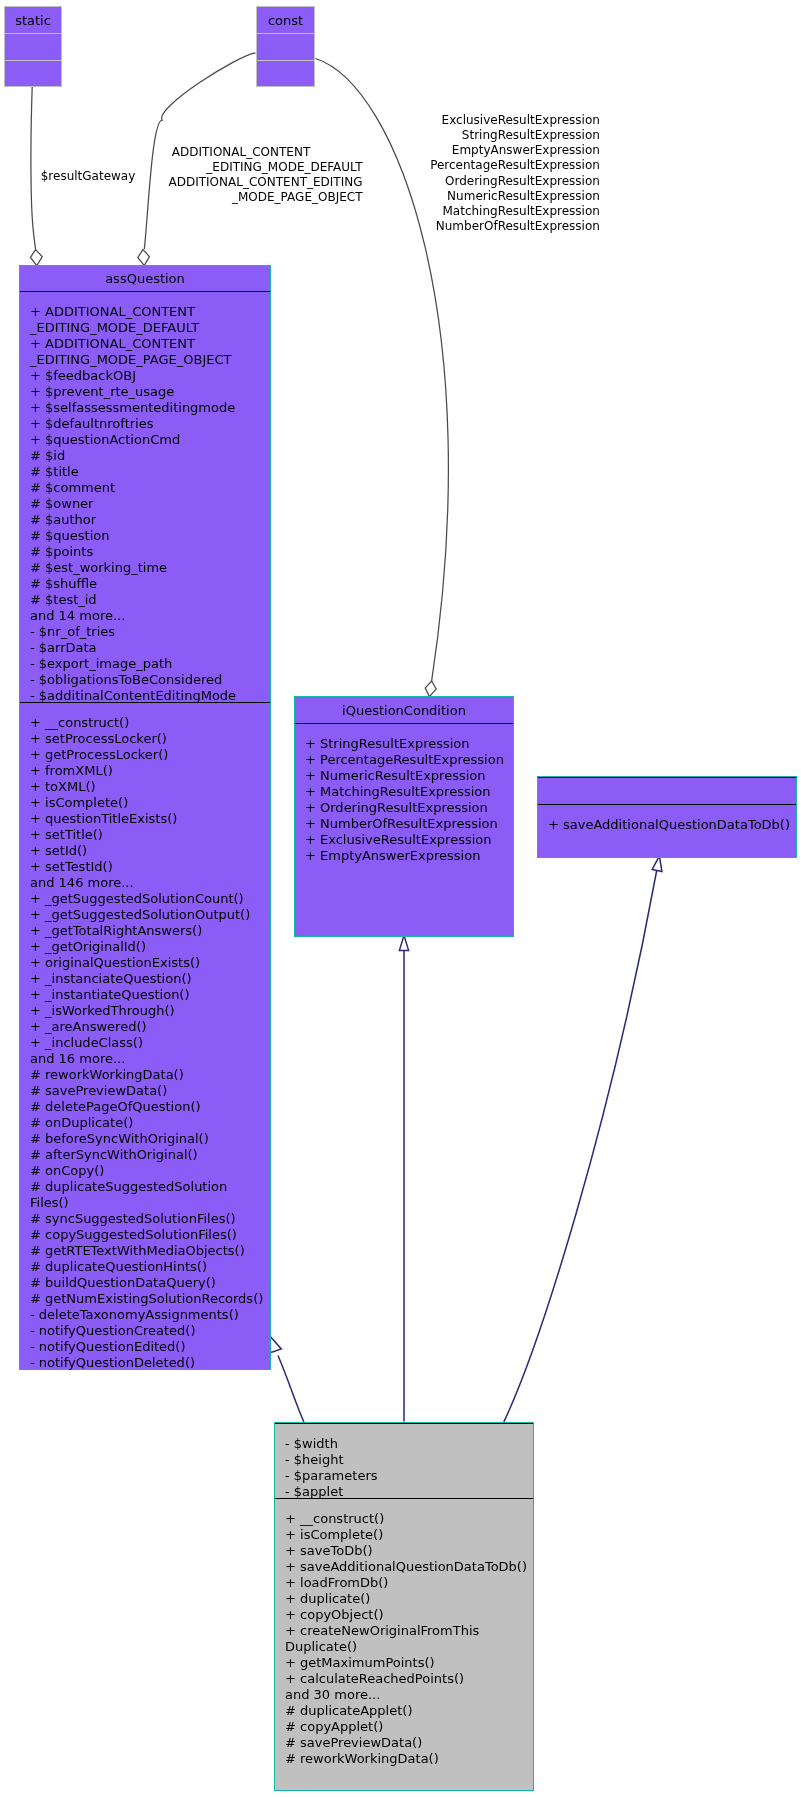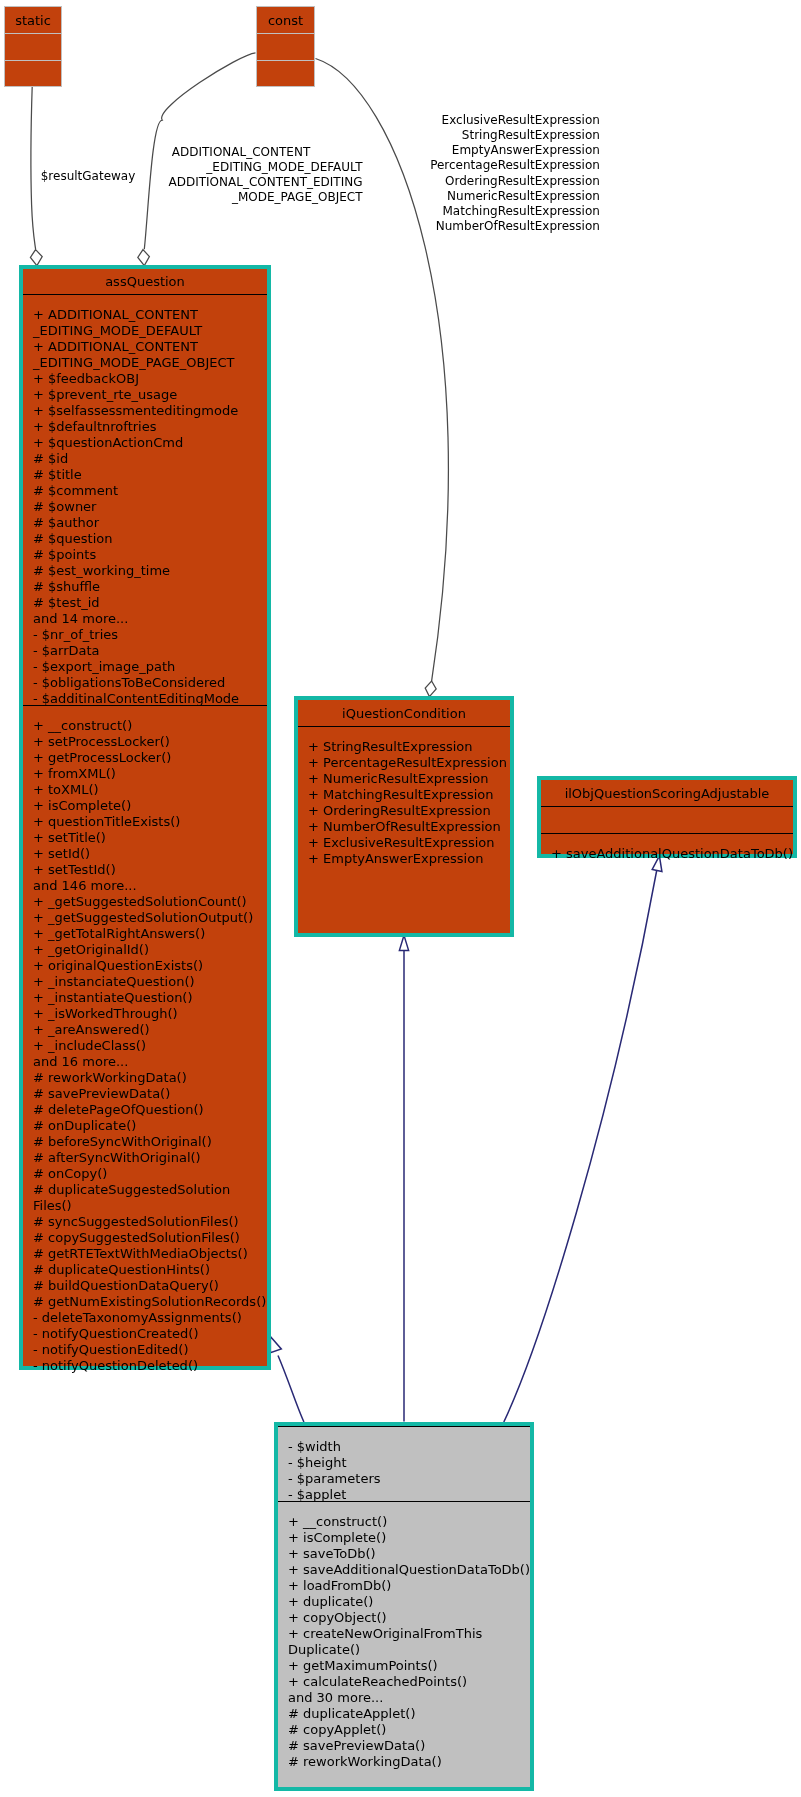--- a/index.html
+++ b/index.html
@@ -3,23 +3,23 @@
 <meta charset="utf-8">
 <title>assFlashQuestion Collaboration Diagram</title>
 <style>
   html,body{margin:0;padding:0;background:#ffffff;}
   body{width:801px;height:1797px;position:relative;overflow:hidden;
        font-family:"DejaVu Sans", sans-serif;font-size:13px;color:#000;
        -webkit-font-smoothing:antialiased;}
   .stage{position:absolute;left:0;top:0;width:801px;height:1797px;}
   svg.edges{position:absolute;left:0;top:0;width:801px;height:1797px;}
 
-  .node{position:absolute;box-sizing:border-box;background:#c2410c;}
+  .node{position:absolute;box-sizing:border-box;background:#8b5cf6;}
   .node.plain{border:1px solid #c0c0c0;}
-  .node.cls{border:4px solid #14b8a6;}
+  .node.cls{border:1px solid #14b8a6;}
   .node.hl{background:#c0c0c0;}
 
   .hdr{box-sizing:border-box;text-align:center;white-space:nowrap;
        display:flex;align-items:center;justify-content:center;}
   .sect{box-sizing:border-box;padding-top:12px;}
   .sep-dark{border-top:1px solid #000;}
   .sep-light{border-top:1px solid #c0c0c0;}
   .row{white-space:pre;padding-left:10px;line-height:16px;height:16px;}
 
   .elabel{position:absolute;text-align:right;white-space:pre;line-height:16px;font-size:12px;
@@ -155,23 +155,20 @@
         <div class="row">+ NumericResultExpression</div>
         <div class="row">+ MatchingResultExpression</div>
         <div class="row">+ OrderingResultExpression</div>
         <div class="row">+ NumberOfResultExpression</div>
         <div class="row">+ ExclusiveResultExpression</div>
         <div class="row">+ EmptyAnswerExpression</div>
       </div>
   </div>
 
   <div class="node cls" style="left:537px;top:776px;width:260px;height:82px;">
-    <div class="hdr" style="height:26px;">
-        <span>ilObjQuestionScoringAdjustable</span>
-      </div>
     <div class="sect sep-dark rowlist" style="height:27px;"></div>
     <div class="sect sep-dark rowlist" style="height:27px;">
         <div class="row">+ saveAdditionalQuestionDataToDb()</div>
       </div>
   </div>
 
   <div class="node cls hl" style="left:274px;top:1422px;width:260px;height:369px;">
     <div class="sect sep-dark rowlist" style="height:75px;">
         <div class="row">- $width</div>
         <div class="row">- $height</div>

